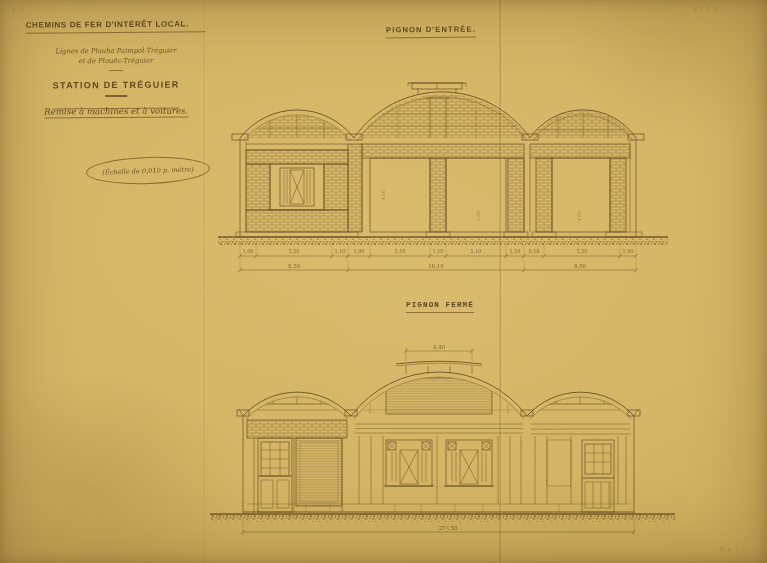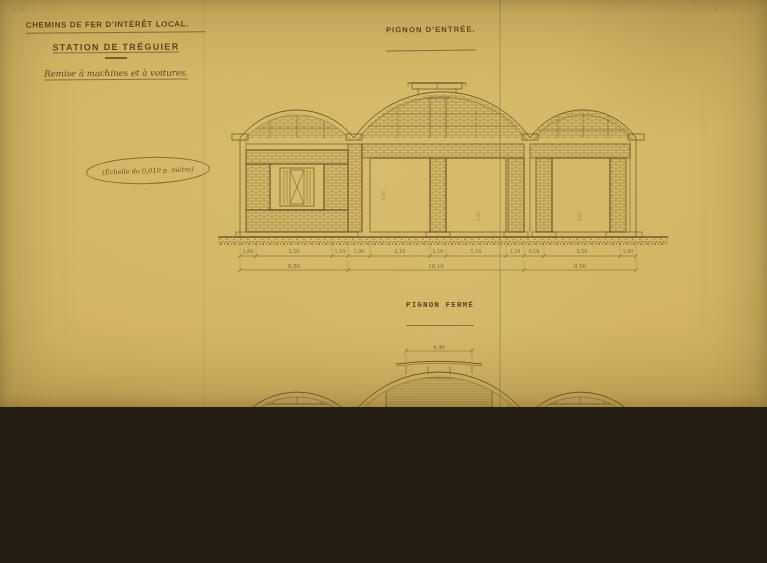--- a/index.html
+++ b/index.html
@@ -1,17 +1,17 @@
 <!DOCTYPE html>
 <html><head>
 <meta charset="utf-8">
 <style>
   html,body{margin:0;padding:0;background:#241d14;}
   .paper{
-    position:relative;width:767px;height:407px;overflow:hidden;
+    position:relative;width:767px;height:563px;overflow:hidden;
     background:
       radial-gradient(ellipse 120% 90% at 48% 42%, #d8bb6c 0%, #d3b565 48%, #cbac5b 74%, #b79750 92%, #a3833f 100%),
       #d3b565;
     font-family:"Liberation Sans", sans-serif;
   }
   .paper::after{
     content:"";position:absolute;inset:0;pointer-events:none;z-index:9;
     box-shadow:inset 0 0 70px rgba(92,64,20,.38), inset 0 0 14px rgba(70,48,14,.30);
   }
   .stain{position:absolute;pointer-events:none;z-index:1;border-radius:50%;}
@@ -21,31 +21,31 @@
   .crease{position:absolute;top:0;height:563px;pointer-events:none;z-index:6;}
   .crease-main{left:499px;width:4px;background:linear-gradient(90deg,rgba(110,80,30,0),rgba(104,74,26,.28) 35%,rgba(232,210,140,.22) 65%,rgba(110,80,30,0));}
   .crease-left{left:203px;width:3px;opacity:.55;background:linear-gradient(90deg,rgba(110,80,30,0),rgba(104,74,26,.20) 40%,rgba(232,210,140,.15) 70%,rgba(110,80,30,0));}
   .title-block{position:absolute;left:26px;top:20px;width:180px;z-index:4;transform:rotate(-.4deg);}
   .tb-main{font-size:8px;font-weight:bold;letter-spacing:.6px;color:#5f481d;
     border-bottom:1px solid rgba(125,85,38,.75);padding-bottom:3px;white-space:nowrap;}
   .tb-script{margin-top:14px;text-align:center;font-family:"DejaVu Serif",serif;font-style:italic;
     font-size:6.8px;color:#6e5526;line-height:1.45;}
   .tb-dash{width:14px;height:1px;background:rgba(125,85,38,.7);margin:3px auto 0;}
   .tb-station{margin-top:9px;text-align:center;font-size:9px;font-weight:bold;letter-spacing:1.3px;color:#5f481d;}
-  .tb-station span{border-bottom:1px solid rgba(125,85,38,.75);padding-bottom:0;}
+  .tb-station span{border-bottom:1px solid rgba(125,85,38,.75);padding-bottom:18px;}
   .tb-dash2{width:22px;height:2px;background:rgba(110,72,30,.8);margin:5px auto 0;}
   .tb-remise{margin-top:9px;text-align:center;font-family:"DejaVu Serif",serif;font-style:italic;
     font-size:8.6px;color:#5f481d;}
   .tb-remise span{border-bottom:1px solid rgba(125,85,38,.75);padding-bottom:1px;}
   .scale-oval{position:absolute;left:86px;top:157px;width:122px;height:25px;z-index:4;
     border:1px solid rgba(116,82,34,.75);border-radius:50%;transform:rotate(-2deg);
     display:flex;align-items:center;justify-content:center;
     font-family:"DejaVu Serif",serif;font-style:italic;font-size:6.6px;color:#6e5526;}
   .dwg-title{position:absolute;z-index:4;font-size:7.6px;font-weight:bold;letter-spacing:1.1px;color:#5f481d;
-    border-bottom:1px solid rgba(125,85,38,.75);padding-bottom:16px;}
+    border-bottom:1px solid rgba(125,85,38,.75);padding-bottom:3px;}
   .t-top{left:386px;top:25px;transform:rotate(-.5deg);}
   .t-bottom{left:406px;top:301px;font-family:Liberation Mono, monospace;}
   .corner-mark{position:absolute;z-index:4;font-size:6px;color:#55401a;opacity:.28;
     font-family:"DejaVu Serif",serif;letter-spacing:1px;}
   .cm-tl{left:12px;top:6px;}
   .cm-tr{left:694px;top:5px;}
   .cm-br{left:720px;top:545px;}
   svg.elev{position:absolute;z-index:3;overflow:visible;}
   .elev-top{left:218px;top:80px;}
   .elev-bottom{left:210px;top:336px;}
@@ -57,20 +57,25 @@
 </head>
 <body>
 
 <div class="paper">
   <div class="stain s1"></div>
   <div class="stain s2"></div>
   <div class="stain s3"></div>
 
   <div class="title-block">
     <div class="tb-main">CHEMINS DE FER D'INTÉRÊT LOCAL.</div>
+    <div class="tb-script">
+      <span>Lignes de Plouha Paimpol-Tréguier</span><br>
+      <span>et de Plouëc-Tréguier</span>
+      <div class="tb-dash"></div>
+    </div>
     <div class="tb-station">
       <span>STATION DE TRÉGUIER</span>
       <div class="tb-dash2"></div>
     </div>
     <div class="tb-remise">
       <span>Remise à machines et à voitures.</span>
     </div>
   </div>
 
   <div class="scale-oval">

